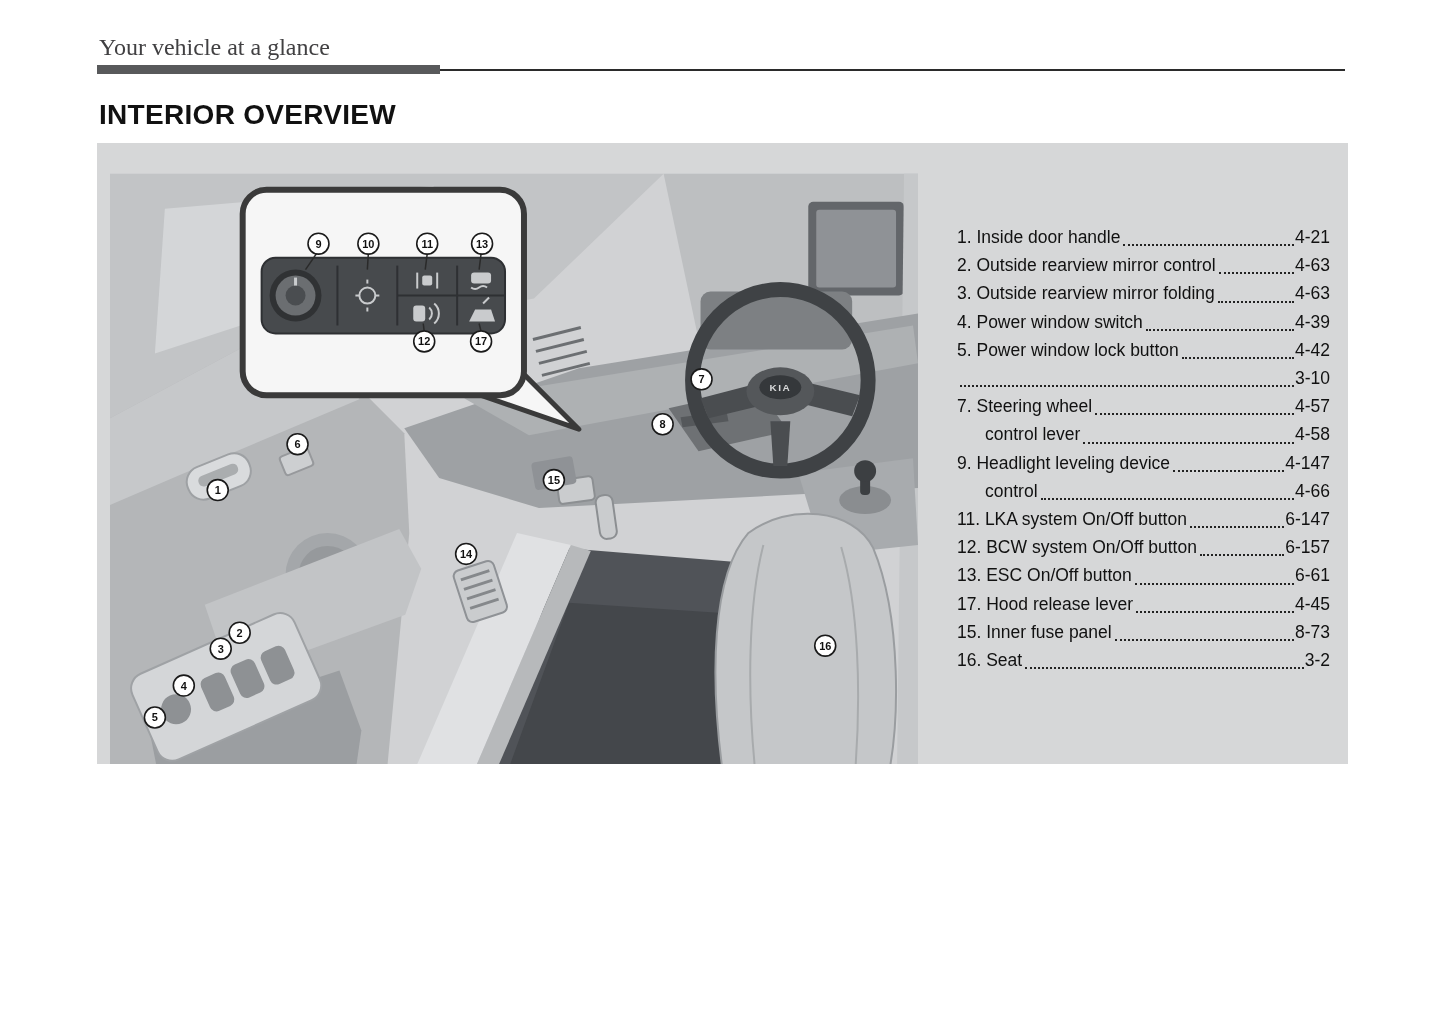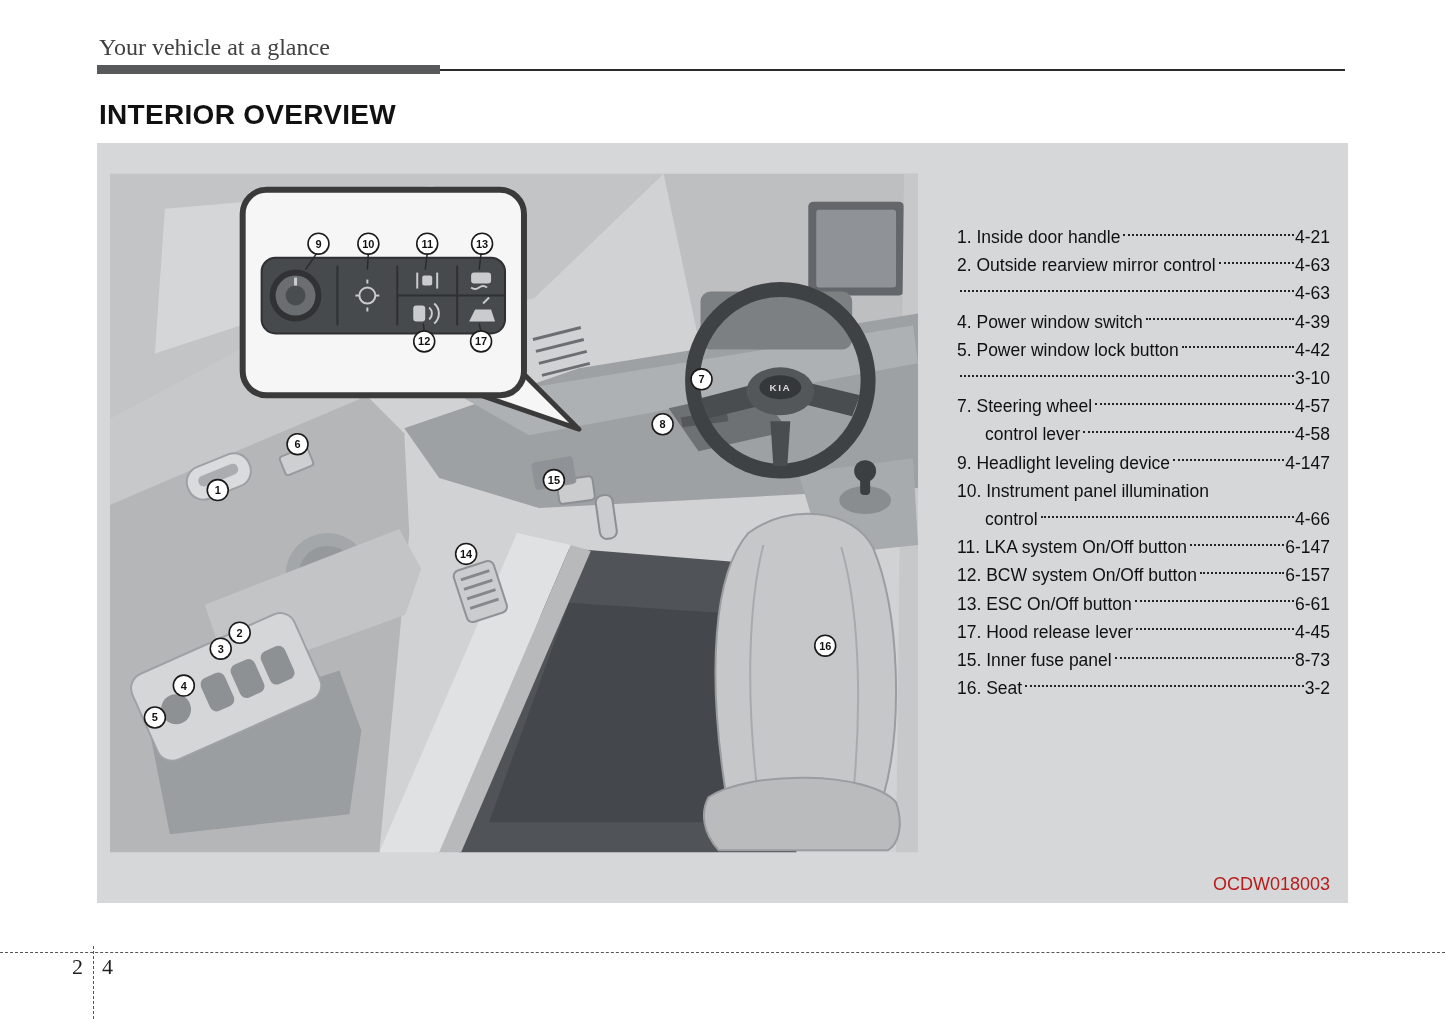--- a/index.html
+++ b/index.html
@@ -1,29 +1,29 @@
 <!DOCTYPE html>
 <html><head>
 <meta charset="utf-8">
 <style>
   * { margin:0; padding:0; box-sizing:border-box; }
   html,body { width:1445px; height:1019px; background:#ffffff; font-family:"Liberation Sans",sans-serif; }
-  .page { position:relative; width:1445px; height:1019px; background:#ffffff; overflow:hidden; }
+  .page { position:relative; width:1445px; height:764px; background:#ffffff; overflow:hidden; }
 
   .running-header { position:absolute; left:99px; top:34px; font-family:"Liberation Serif",serif; font-size:24px; color:#414042; }
   .rule-thin  { position:absolute; left:97px; top:69px; width:1248px; height:2px; background:#2b2b2b; }
   .rule-thick { position:absolute; left:97px; top:65px; width:343px; height:9px; background:#58595b; }
 
   .section-title { position:absolute; left:99px; top:99px; font-size:28px; font-weight:bold; color:#111; letter-spacing:.3px; font-family:"Liberation Sans",sans-serif;text-align:center; }
 
   .figure-box { position:absolute; left:97px; top:143px; width:1251px; height:760px; background:#d6d7d8; }
   .figure-svg { position:absolute; left:13px; top:30px; width:808px; height:680px; }
 
   .legend { position:absolute; left:860px; top:80px; width:373px; font-size:17.5px; line-height:28.2px; color:#111; }
-  .legend-line { display:flex; align-items:center; }
+  .legend-line { display:flex; align-items:flex-end; }
   .legend-cont { padding-left:28px; }
   .leader { flex:1; border-bottom:2.5px dotted #222; margin:0 1px 5px 3px; min-width:8px; }
   .page-ref { white-space:nowrap; }
 
   .figure-code { position:absolute; right:18px; bottom:8px; font-size:18px; color:#b91c1c; }
 
   .footer-dash  { position:absolute; left:0; top:952px; width:1445px; border-top:1.5px dashed #555; }
   .footer-vdash { position:absolute; left:93px; top:946px; height:73px; border-left:1.5px dashed #555; }
   .page-num { position:absolute; top:954px; font-family:"Liberation Serif",serif; font-size:22px; color:#222; }
   .pn-left  { left:72px; }
@@ -280,20 +280,21 @@
         </div>
         <div class="legend-item">
           <div class="legend-line">
             <span class="legend-label">2. Outside rearview mirror control</span>
             <span class="leader"></span>
             <span class="page-ref">4-63</span>
           </div>
         </div>
         <div class="legend-item">
           <div class="legend-line">
+            <span class="legend-label">3. Outside rearview mirror folding</span>
             <span class="leader"></span>
             <span class="page-ref">4-63</span>
           </div>
         </div>
         <div class="legend-item">
           <div class="legend-line">
             <span class="legend-label">4. Power window switch</span>
             <span class="leader"></span>
             <span class="page-ref">4-39</span>
           </div>
@@ -326,23 +327,20 @@
           </div>
         </div>
         <div class="legend-item">
           <div class="legend-line">
             <span class="legend-label">9. Headlight leveling device</span>
             <span class="leader"></span>
             <span class="page-ref">4-147</span>
           </div>
         </div>
         <div class="legend-item">
-          <div class="legend-line">
-            <span class="legend-label">10. Instrument panel illumination</span>
-          </div>
           <div class="legend-line legend-cont">
             <span class="legend-label">control</span>
             <span class="leader"></span>
             <span class="page-ref">4-66</span>
           </div>
         </div>
         <div class="legend-item">
           <div class="legend-line">
             <span class="legend-label">11. LKA system On/Off button</span>
             <span class="leader"></span>

